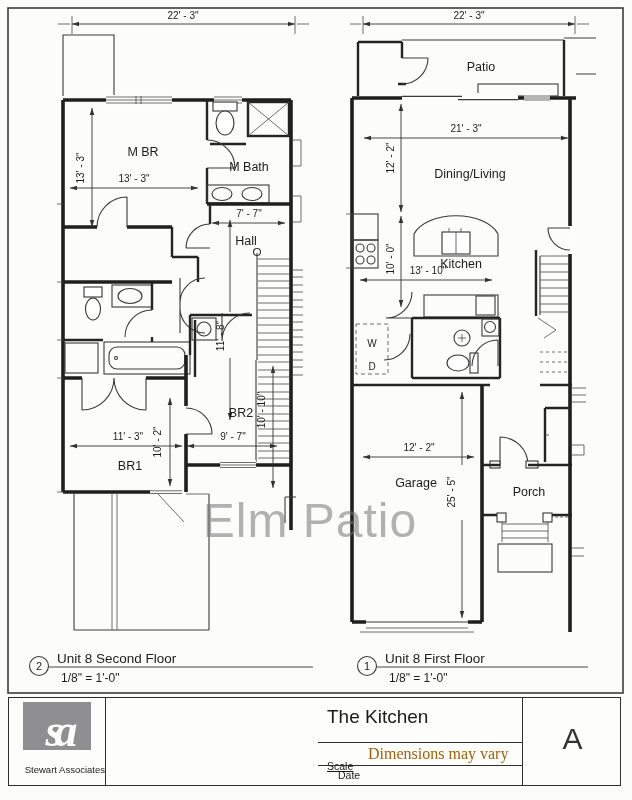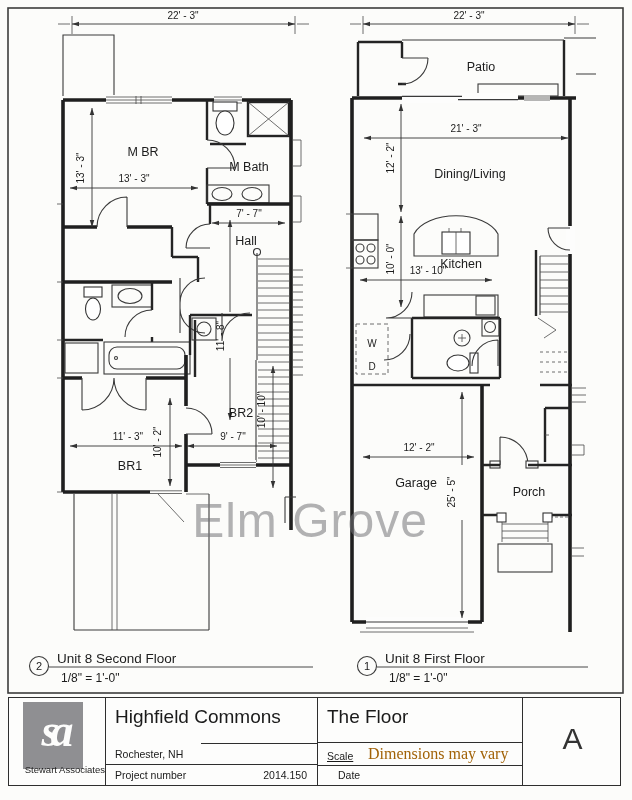--- a/index.html
+++ b/index.html
@@ -16,21 +16,21 @@
     font-size:48px;line-height:66px;letter-spacing:1px;color:rgba(115,115,118,0.55);
     pointer-events:none;}
   
   .tb{position:absolute;left:8px;top:697px;width:613px;height:89px;
       border:1.6px solid #2e2e2e;box-sizing:border-box;background:#fdfdfc;}
   .tb .col{position:absolute;top:0;bottom:0;box-sizing:border-box;}
   .c1{left:0;width:97px;border-right:1.6px solid #2e2e2e;}
   .c2{left:97px;width:212px;border-right:1.6px solid #2e2e2e;}
   .c3{left:309px;width:205px;border-right:1.6px solid #2e2e2e;}
   .c4{left:514px;width:99px;}
-  .logo-sq{position:absolute;left:14px;top:4px;width:60px;height:67px;background:#8f8f92;}
+  .logo-sq{position:absolute;left:14px;top:4px;width:60px;height:48px;background:#8f8f92;padding-left:8px;}
   .logo-sq span{position:absolute;left:0;right:0;top:2px;text-align:center;
      font-family:"Liberation Serif",serif;font-style:italic;font-weight:bold;
      font-size:46px;color:#fdfdfc;letter-spacing:-9px;}
   .firm1{position:absolute;left:0;right:0;top:66px;text-align:right;font-size:9.5px;color:#222;}
   .firm2{position:absolute;left:0;right:0;top:77px;text-align:center;font-size:8.5px;
          letter-spacing:1.4px;color:#222;margin-top:44px;}
   .bigname{position:absolute;left:9px;top:8px;font-size:19px;color:#1a1a1a;}
   .rule{position:absolute;border-top:1.3px solid #2e2e2e;height:0;}
   .small{position:absolute;font-size:10.5px;color:#1a1a1a;}
   .serifval{position:absolute;font-size:16px;font-family:"Liberation Serif",serif;color:#a16207;}
@@ -270,44 +270,36 @@
     <circle class="t" cx="367" cy="666" r="9.5"></circle>
     <text class="pnum" x="367" y="670" text-anchor="middle">1</text>
     <line class="d" x1="377" y1="667" x2="588" y2="667"></line>
     <text class="ptitle" x="385" y="663">Unit 8 First Floor</text>
     <text class="pscale" x="389" y="682">1/8" = 1'-0"</text>
   </g>
 </svg>
 
 
 <div class="watermark">
-  <div>Elm Grove</div>
+  <div>Elm Patio</div>
 </div>
 
 
 <div class="tb">
   <div class="col c1">
     <div class="logo-sq">
       <span>sa</span>
     </div>
     <div class="firm1">Stewart Associates</div>
     <div class="firm2">A R C H I T E C T S</div>
   </div>
-  <div class="col c2">
-    <div class="bigname">Highfield Commons</div>
-    <div class="rule" style="left:95px;right:0;top:45px;"></div>
-    <div class="small" style="left:9px;top:50px;">Rochester, NH</div>
-    <div class="rule" style="left:0;right:0;top:66px;"></div>
-    <div class="small" style="left:9px;top:71px;">Project number</div>
-    <div class="small" style="right:10px;top:71px;">2014.150</div>
-  </div>
   <div class="col c3">
-    <div class="bigname">The Floor</div>
+    <div class="bigname">The Kitchen</div>
     <div class="rule" style="left:0;right:0;top:44px;"></div>
-    <div class="small" style="left:9px;top:52px;text-decoration:underline;">Scale</div>
+    <div class="small" style="left:9px;top:62px;text-decoration:underline;">Scale</div>
     <div class="serifval" style="left:50px;top:47px;">Dimensions may vary</div>
     <div class="rule" style="left:0;right:0;top:67px;"></div>
     <div class="small" style="left:9px;top:71px;padding-left:11px;">Date</div>
   </div>
   <div class="col c4">
     <div class="sheetid">A</div>
   </div>
 </div>
 
 </div>

